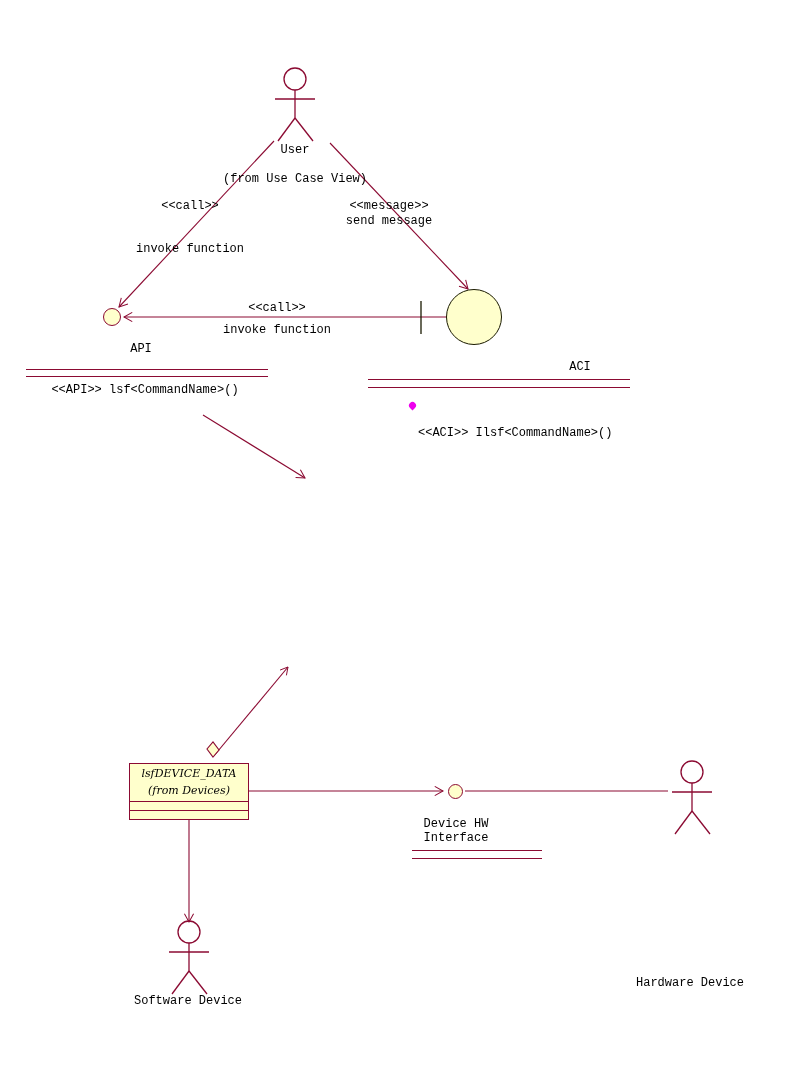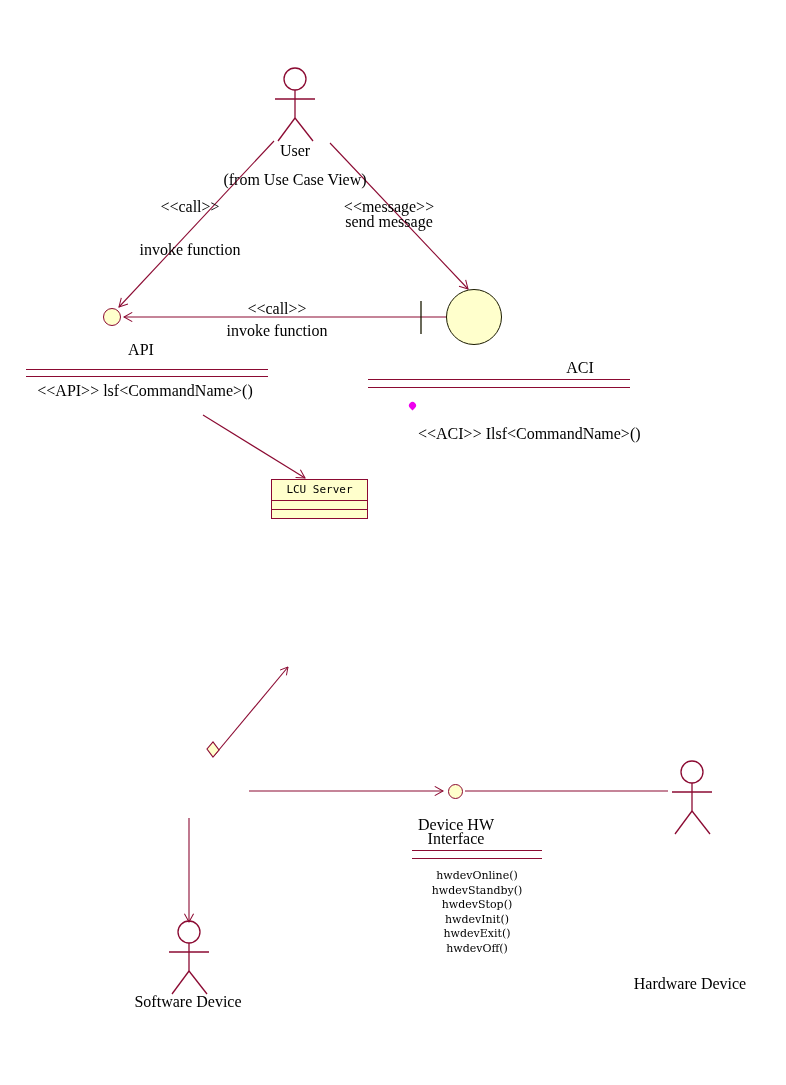--- a/index.html
+++ b/index.html
@@ -18,22 +18,22 @@
   #lines {
     position: absolute;
     left: 0;
     top: 0;
     width: 786px;
     height: 1085px;
     pointer-events: none;
   }
   .lbl {
     position: absolute;
-    font-family: Liberation Serif, serif;
-    font-size: 16px;
+    font-family: Liberation Mono, monospace;
+    font-size: 12px;
     color: #000000;
     white-space: nowrap;
     line-height: 13px;
   }
   .lbl.c { transform: translateX(-50%); text-align: center; }
   .cls {
     position: absolute;
     background: #ffffcc;
     border: 1px solid #8b0a32;
     box-sizing: border-box;
@@ -164,38 +164,31 @@
   <div class="rule" style="left:26px; top:376px; width:242px;"></div>
   <div class="lbl c" style="left:145px; top:384px;">&lt;&lt;API&gt;&gt; lsf&lt;CommandName&gt;()</div>
 
   <div class="big-circle" style="left:446px; top:289px; width:56px; height:56px;"></div>
   <div class="lbl c" style="left:580px; top:361px;">ACI</div>
   <div class="rule" style="left:368px; top:379px; width:262px;"></div>
   <div class="rule" style="left:368px; top:387px; width:262px;"></div>
   <div class="dot" style="left:409px; top:402px;"></div>
   <div class="lbl" style="left:418px; top:403px;margin-top:24px;">&lt;&lt;ACI&gt;&gt; Ilsf&lt;CommandName&gt;()</div>
 
-  <div class="cls" style="left:271px; top:479px; width:97px;">
-    <div class="name mono">LCU Server</div>
+
+
+  <div class="cls" style="left:129px; top:763px; width:120px;">
+    <div class="name ital">lsfDEVICE_DATA</div>
+    <div class="name ital" style="padding-top:0; padding-bottom:4px;">(from Devices)</div>
     <div class="sep"></div>
     <div class="sep"></div>
   </div>
-
-
 
   <div class="iface-circle" style="left:448px; top:784px; width:15px; height:15px;"></div>
   <div class="lbl c" style="left:456px; top:818px;">Device HW</div>
   <div class="lbl c" style="left:456px; top:832px;">Interface</div>
   <div class="rule" style="left:412px; top:850px; width:130px;"></div>
   <div class="rule" style="left:412px; top:858px; width:130px;"></div>
-  <div class="opgroup" id="devhw-ops" style="left:477px; top:869px;">
-      <div>hwdevOnline()</div>
-      <div>hwdevStandby()</div>
-      <div>hwdevStop()</div>
-      <div>hwdevInit()</div>
-      <div>hwdevExit()</div>
-      <div>hwdevOff()</div>
-    </div>
 
   <div class="lbl c" style="left:690px; top:977px;">Hardware Device</div>
   <div class="lbl c" style="left:188px; top:995px;">Software Device</div>
 
 </div>
 
 </body></html>

